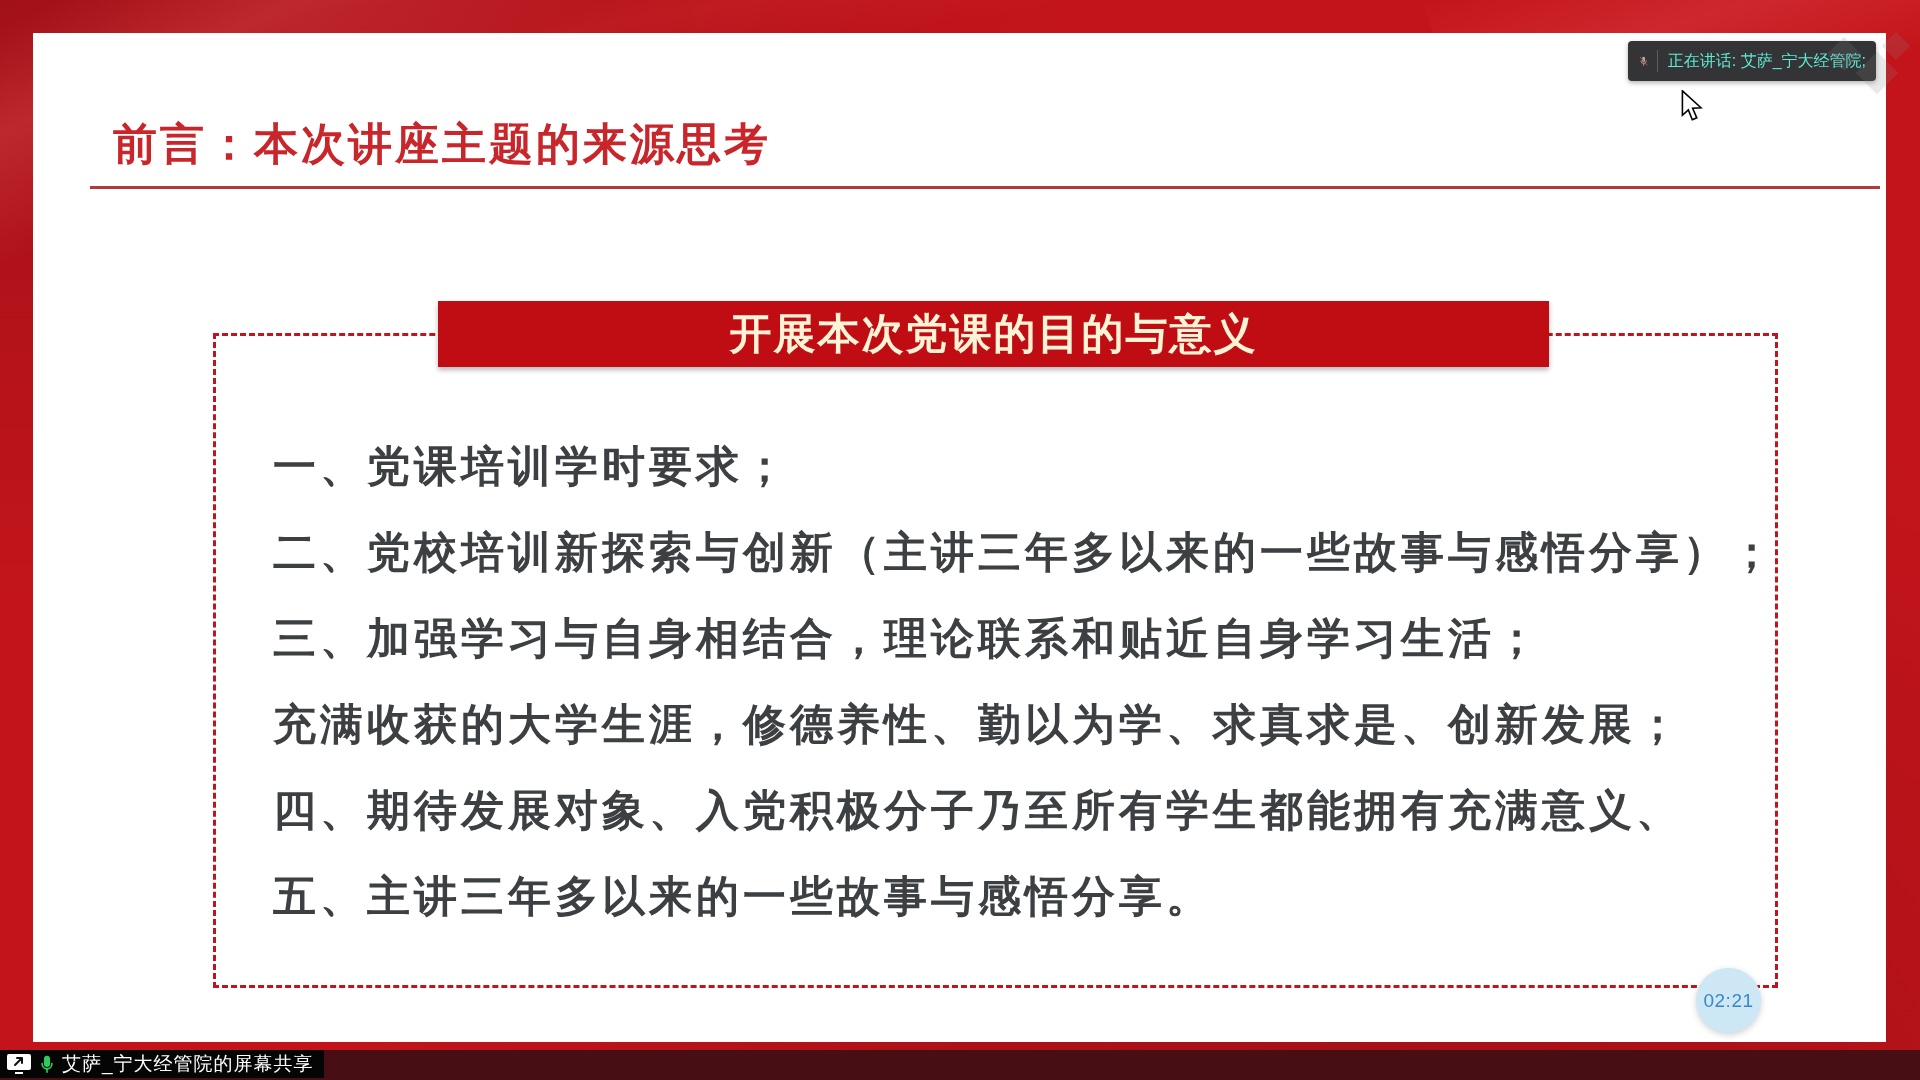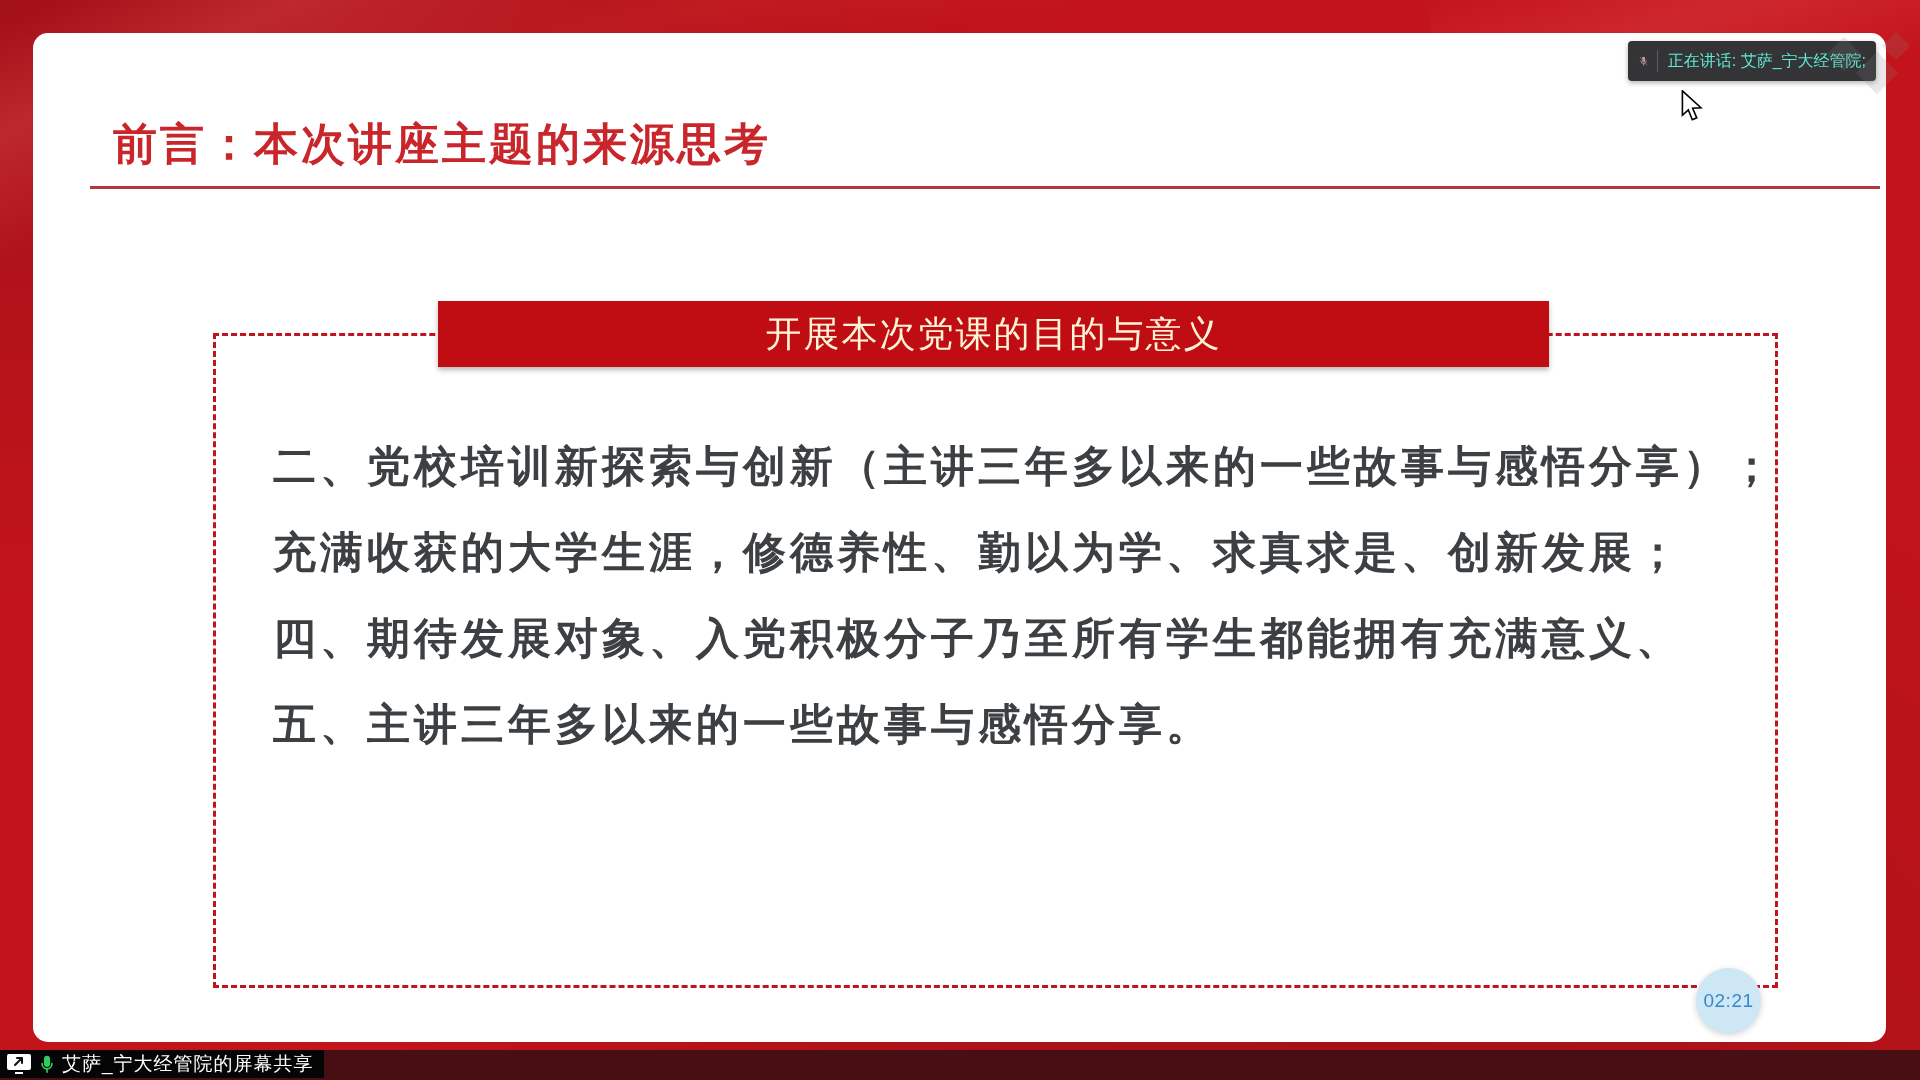--- a/index.html
+++ b/index.html
@@ -13,34 +13,34 @@
 
   .streak { position:absolute; pointer-events:none; }
   .streak1 { left:-120px; top:-80px; width:760px; height:220px; transform:rotate(-24deg);
              background:linear-gradient(180deg, rgba(255,255,255,0) 0%, rgba(255,120,120,0.22) 45%, rgba(255,255,255,0) 100%); }
   .streak2 { left:1440px; top:-90px; width:560px; height:200px; transform:rotate(-18deg);
              background:linear-gradient(180deg, rgba(255,255,255,0) 0%, rgba(255,130,130,0.18) 50%, rgba(255,255,255,0) 100%); }
   .streak3 { left:300px; top:-60px; width:900px; height:120px; transform:rotate(-10deg);
              background:linear-gradient(180deg, rgba(255,255,255,0) 0%, rgba(255,100,100,0.10) 50%, rgba(255,255,255,0) 100%); }
 
   .slide { position:absolute; left:33px; top:33px; width:1853px; height:1009px;
-           background:var(--slide-white);border-radius:15px; }
+           background:var(--slide-white); }
 
   .slide-title { position:absolute; left:80px; top:82px; font-size:44px; font-weight:700;
                  color:var(--title-red); letter-spacing:3px; }
   .title-underline { position:absolute; left:57px; top:153px; width:1790px; height:3px;
                      background:#b23a3e; }
 
   .dashed-box { position:absolute; left:180px; top:300px; width:1565px; height:655px;
                 border:3px dashed var(--dashed-border); }
 
   .banner { position:absolute; left:405px; top:268px; width:1111px; height:66px;
             background:var(--banner-red); box-shadow:0 3px 5px rgba(0,0,0,0.28);
             display:flex; align-items:center; justify-content:center; }
-  .banner-text { color:var(--banner-text); font-size:36px; font-weight:400; letter-spacing:2px; }
+  .banner-text { color:var(--banner-text); font-size:42px; font-weight:700; letter-spacing:2px; }
 
   .points { position:absolute; left:240px; top:390px; width:1520px; }
   .point { height:86px; line-height:86px; font-size:43px; font-weight:600;
            color:var(--body-text); letter-spacing:4px; white-space:nowrap; }
 
   .notice { position:absolute; left:1628px; top:41px; width:248px; height:40px;
             background:var(--notice-bg); border-radius:4px; display:flex; align-items:center;
             padding:0 10px; box-shadow:0 2px 5px rgba(0,0,0,0.3); }
   .notice .divider { width:1px; height:22px; background:#5d5d60; margin:0 10px 0 8px; }
   .notice-text { color:#5eead4; font-size:16px; white-space:nowrap; }
@@ -77,21 +77,23 @@
     <div class="slide-title">前言：本次讲座主题的来源思考</div>
     <div class="title-underline"></div>
 
     <div class="dashed-box"></div>
 
     <div class="banner">
       <span class="banner-text">开展本次党课的目的与意义</span>
     </div>
 
     <div class="points">
+      <div class="point">一、党课培训学时要求；</div>
       <div class="point">二、党校培训新探索与创新（主讲三年多以来的一些故事与感悟分享）；</div>
+      <div class="point">三、加强学习与自身相结合，理论联系和贴近自身学习生活；</div>
       <div class="point">充满收获的大学生涯，修德养性、勤以为学、求真求是、创新发展；</div>
       <div class="point">四、期待发展对象、入党积极分子乃至所有学生都能拥有充满意义、</div>
       <div class="point">五、主讲三年多以来的一些故事与感悟分享。</div>
     </div>
   </div>
 
   <div class="notice">
     <svg width="22" height="22" viewBox="0 0 24 24">
       <path d="M12 3a3 3 0 0 1 3 3v6a3 3 0 0 1-6 0V6a3 3 0 0 1 3-3z" fill="#a9a9ad"></path>
       <path d="M6.5 11.5v0.5a5.5 5.5 0 0 0 11 0v-0.5" stroke="#a9a9ad" stroke-width="1.8" fill="none" stroke-linecap="round"></path>

